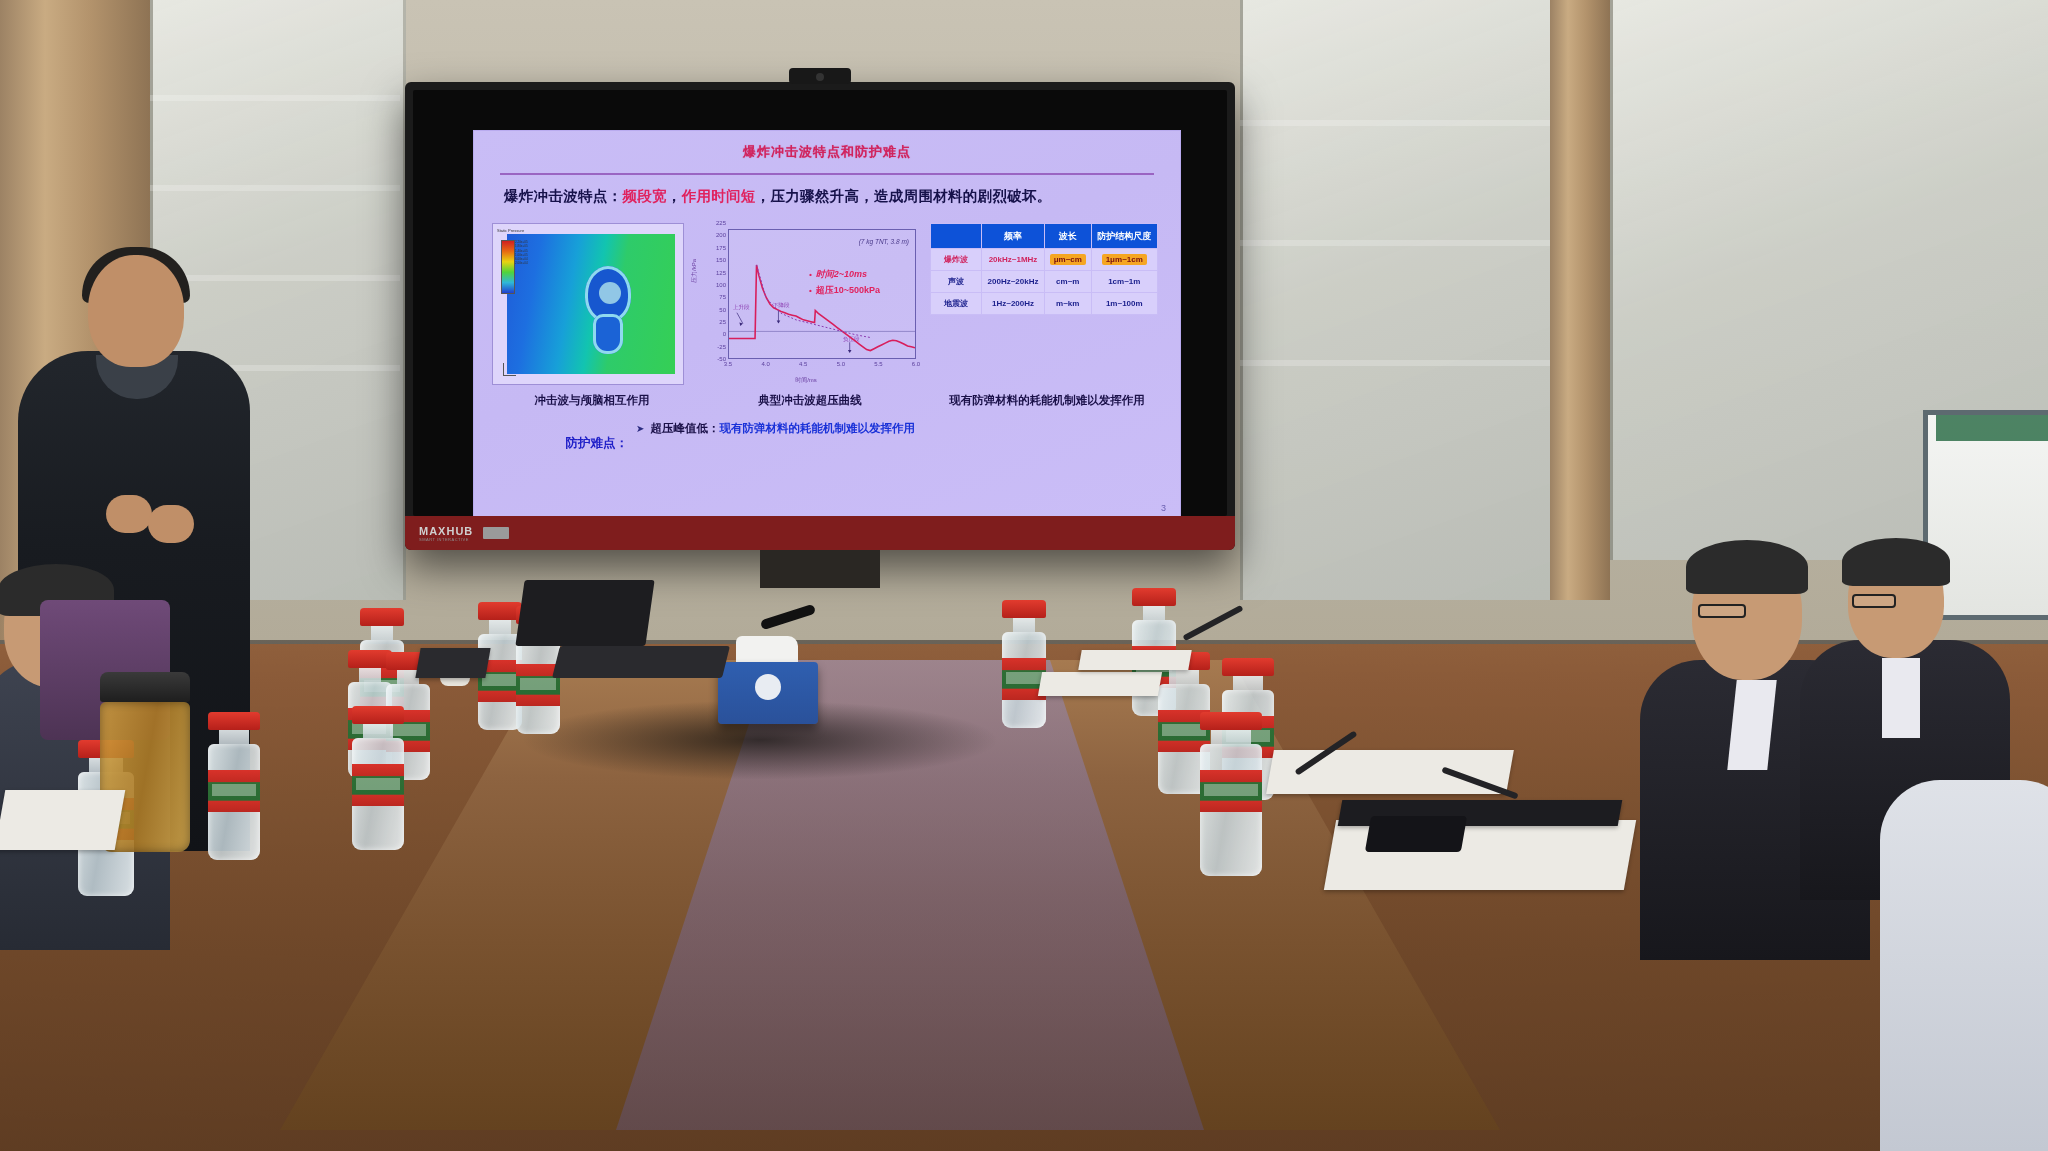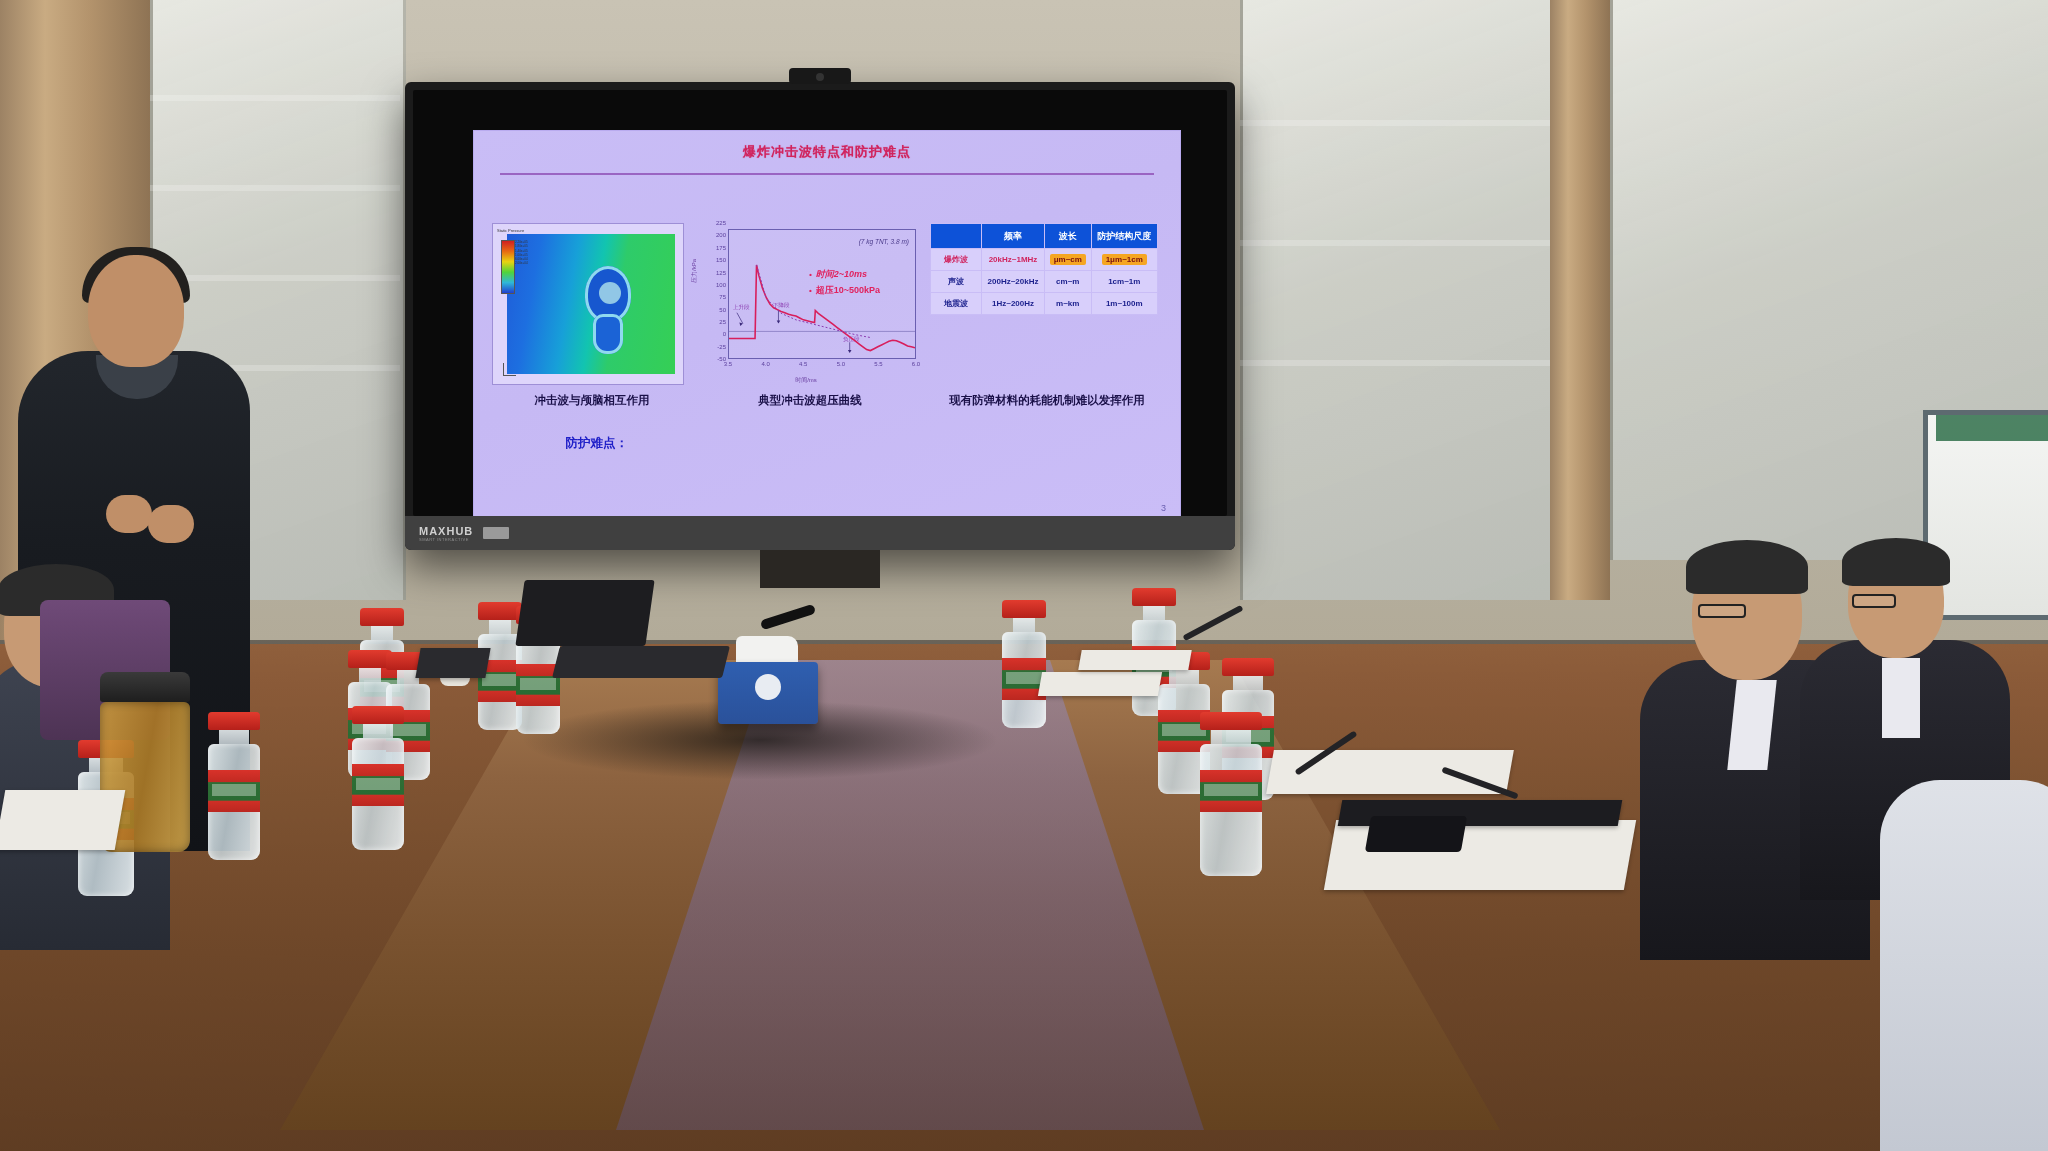--- a/index.html
+++ b/index.html
@@ -17,21 +17,21 @@
 
   
   .whiteboard{position:absolute;right:0;top:410px;width:120px;height:200px;
     background:linear-gradient(180deg,#f4f5f3,#e3e5e1);border:5px solid #5d6a70;border-right:none;}
   .wb-green{position:absolute;right:0;top:415px;width:112px;height:26px;background:#2f6f4a;opacity:.85;}
 
   
   .tv{position:absolute;left:405px;top:82px;width:830px;height:468px;background:#1b1b1b;
     border-radius:6px;box-shadow:0 18px 40px rgba(0,0,0,.55);}
   .tv-inner{position:absolute;left:8px;top:8px;right:8px;bottom:34px;background:#0a0a0a;border-radius:2px;}
-  .tv-bottombar{position:absolute;left:0;right:0;bottom:0;height:34px;background:#404040;border-radius:0 0 6px 6px;
+  .tv-bottombar{position:absolute;left:0;right:0;bottom:0;height:34px;background:#7f1d1d;border-radius:0 0 6px 6px;
     display:flex;align-items:center;}
   .maxhub{margin-left:14px;color:#cfcfcf;font-size:11px;font-weight:bold;letter-spacing:1px;}
   .maxhub small{display:block;font-size:4px;letter-spacing:.5px;color:#8d8d8d;font-weight:normal;}
   .tv-badge{margin-left:10px;width:26px;height:12px;background:#9a9a9a;border-radius:1px;}
   .cam{position:absolute;left:50%;top:-14px;transform:translateX(-50%);width:62px;height:16px;background:#181818;border-radius:4px;}
   .cam:after{content:"";position:absolute;left:50%;top:5px;transform:translateX(-50%);width:8px;height:8px;border-radius:50%;background:#333;}
   .tv-mount{position:absolute;left:50%;bottom:-38px;transform:translateX(-50%);width:120px;height:38px;background:#2a2723;}
 
   
   .slide{position:absolute;left:60px;top:40px;width:706px;height:388px;
@@ -181,20 +181,21 @@
 
   <div class="tv">
     <div class="cam"></div>
     <div class="tv-inner">
 
       <div class="slide">
 
         <div class="s-title">爆炸冲击波特点和防护难点</div>
         <div class="s-rule"></div>
 
+        <div class="s-sub"><span>爆炸冲击波特点：</span><span class="hl">频段宽</span><span>，</span><span class="hl">作用时间短</span><span>，压力骤然升高，造成周围材料的剧烈破坏。</span></div>
 
         <div class="brainbox">
           <div class="brain-img">
             <div class="head">
                 <div class="brain-inner"></div>
               </div>
           </div>
           <div class="cb-label">Static Pressure</div>
           <div class="colorbar"></div>
           <div class="cb-ticks">
@@ -287,20 +288,21 @@
 
         <div class="caps">
           <span class="cap1">冲击波与颅脑相互作用</span>
           <span class="cap2">典型冲击波超压曲线</span>
           <span class="cap3">现有防弹材料的耗能机制难以发挥作用</span>
         </div>
 
         <div class="diffblock">
           <div class="difflabel">防护难点：</div>
           <div class="bullets">
+            <div class="bul"><span class="arrowg">➤</span><span>超压峰值低：</span><span class="blue">现有防弹材料的耗能机制难以发挥作用</span></div>
           </div>
         </div>
 
         <div class="pagenum">3</div>
       </div>
 
     </div>
     <div class="tv-bottombar">
       <div class="maxhub"><span>MAXHUB</span><small>SMART INTERACTIVE</small></div>
       <div class="tv-badge"></div>

